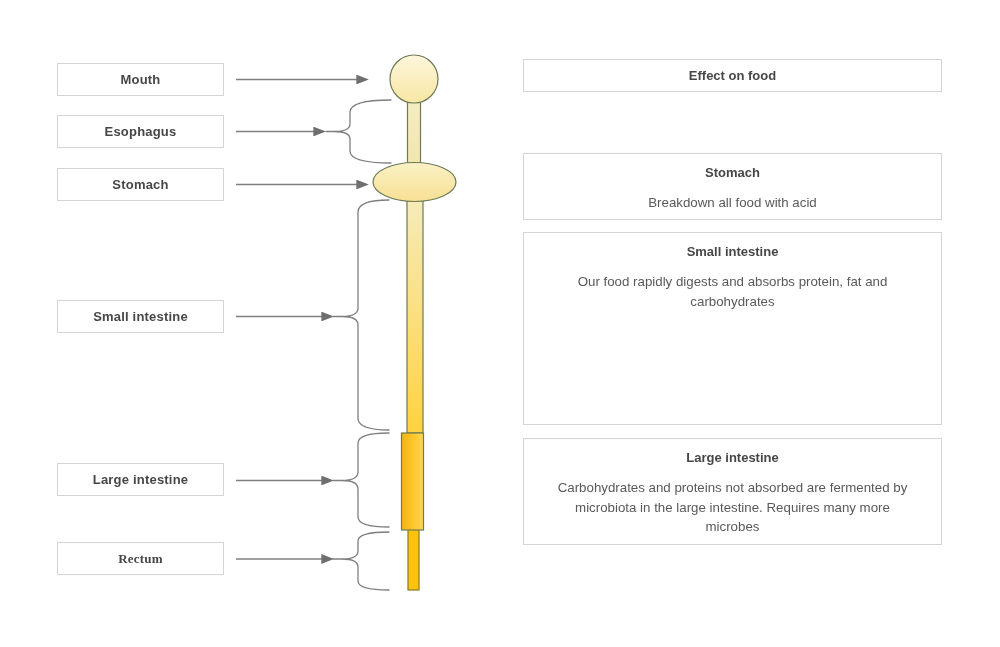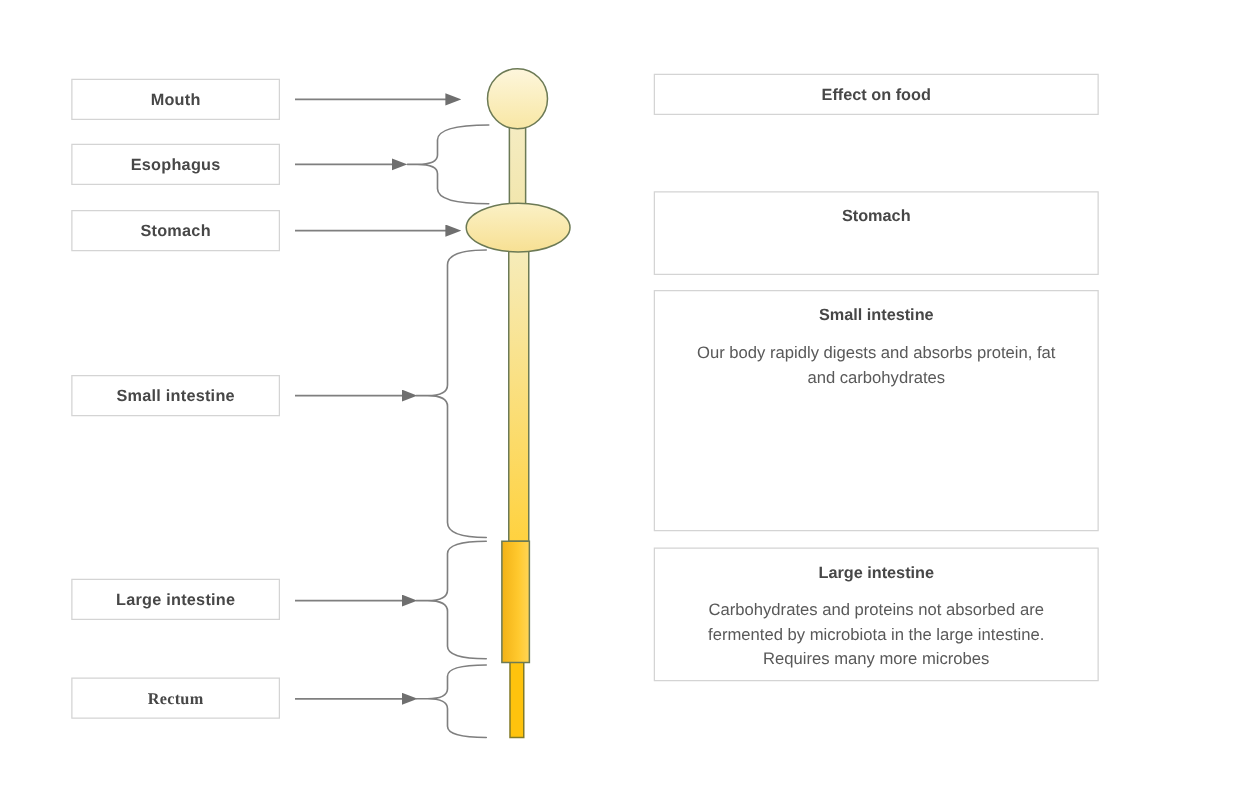--- a/index.html
+++ b/index.html
@@ -36,21 +36,21 @@
   .pos-largein { top: 463px; }
   .pos-rectum  { top: 542px; font-family: Liberation Serif, serif; }
 
   
   #diagram-svg { position: absolute; left: 0; top: 0; }
 
   
   .info-box {
     position: absolute;
     left: 523px;
-    width: 356px;
+    width: 419px;
     background: #ffffff;
     border: 1px solid #d4d4d4;
     text-align: center;
     box-sizing: border-box;
   }
   .info-header {
     top: 59px;
     height: 33px;
     display: flex;
     align-items: center;
@@ -152,25 +152,26 @@
   <div class="label-box pos-rectum">
     <span>Rectum</span>
   </div>
 
   <div class="info-box info-header">
     <span>Effect on food</span>
   </div>
 
   <div class="info-box box-stomach">
     <div class="info-title">Stomach</div>
+    <p class="body-text">Breakdown all food with acid</p>
   </div>
 
   <div class="info-box box-smallin">
     <div class="info-title">Small intestine</div>
-    <p class="body-text">Our body rapidly digests and absorbs protein, fat and carbohydrates</p>
+    <p class="body-text">Our food rapidly digests and absorbs protein, fat and carbohydrates</p>
   </div>
 
   <div class="info-box box-largein">
     <div class="info-title">Large intestine</div>
     <p class="body-text">Carbohydrates and proteins not absorbed are fermented by microbiota in the large intestine.  Requires many more microbes</p>
   </div>
 
 </div>
 
 </body></html>

